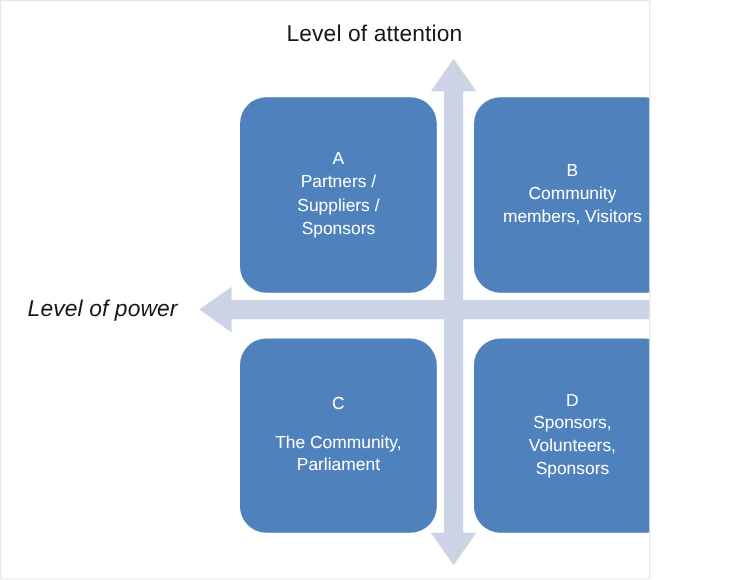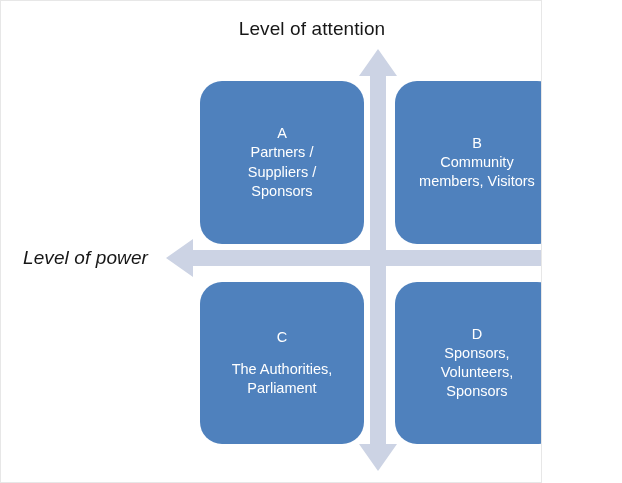--- a/index.html
+++ b/index.html
@@ -110,21 +110,21 @@
     <span class="q-letter">B</span>
     <span class="q-lines">
       <span class="q-line">Community</span>
       <span class="q-line">members, Visitors</span>
     </span>
   </div>
 
   <div class="quad quad-c gap">
     <span class="q-letter">C</span>
     <span class="q-lines">
-      <span class="q-line">The Authorities,</span>
+      <span class="q-line">The Community,</span>
       <span class="q-line">Parliament</span>
     </span>
   </div>
 
   <div class="quad quad-d">
     <span class="q-letter">D</span>
     <span class="q-lines">
       <span class="q-line">Sponsors,</span>
       <span class="q-line">Volunteers,</span>
       <span class="q-line">Sponsors</span>

